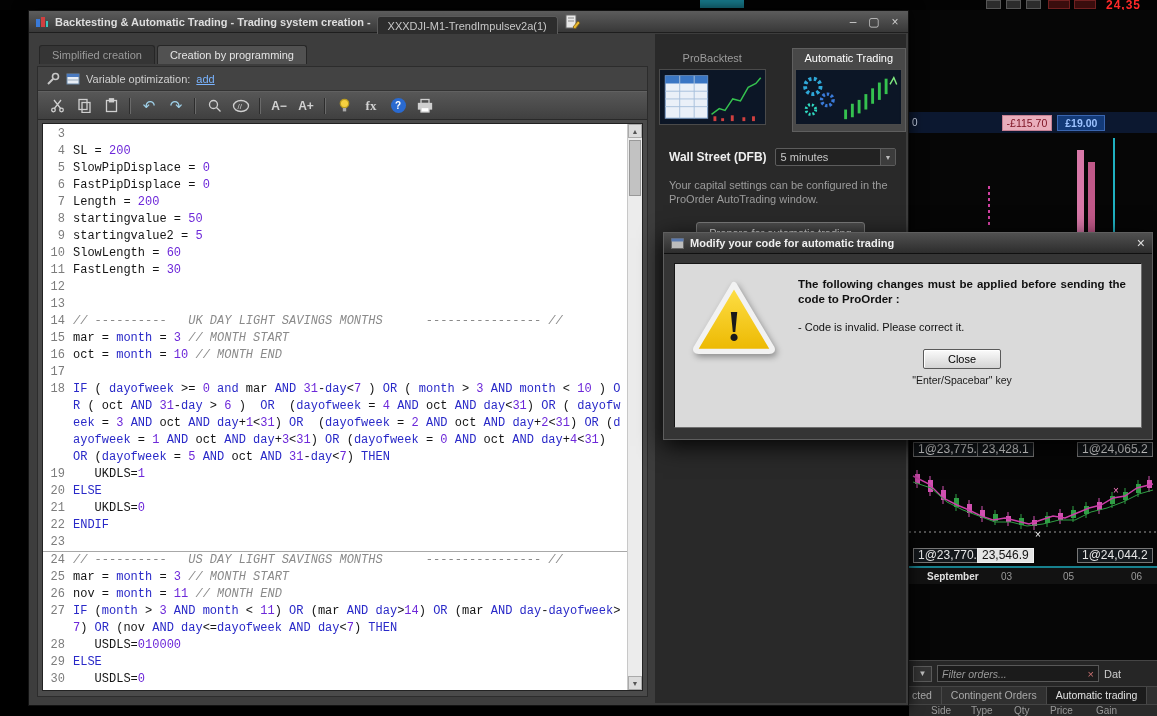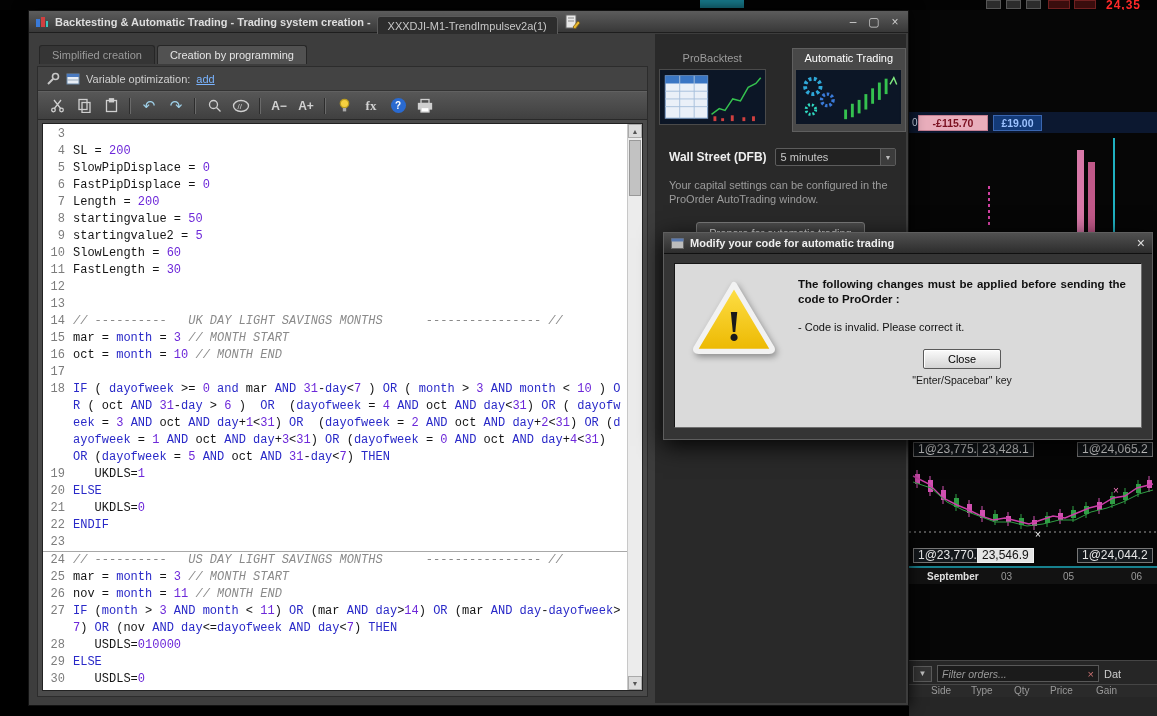--- a/index.html
+++ b/index.html
@@ -11,21 +11,21 @@
   #top-strip{left:0;top:0;width:1157px;height:10px;background:#030303;overflow:hidden;z-index:3}
   .teal-chip{position:absolute;left:700px;top:0;width:44px;height:8px;background:#177a8c}
   .mini-icon{position:absolute;top:0;width:15px;height:9px;background:#2c2c2c;border:1px solid #555}
   .mini-red{position:absolute;top:0;width:22px;height:9px;background:#3a0d0d;border:1px solid #702020}
   .ticker{position:absolute;left:1106px;top:-2px;color:#ff2a2a;font-weight:bold;font-size:12px;letter-spacing:1px}
 
   
   #chart-area{left:909px;top:10px;width:248px;height:706px;background:#060606;z-index:1}
   .pl-band{position:absolute;left:0;top:102px;width:100%;height:21px;background:#0c1830;display:flex;align-items:center}
   .pl-zero{color:#cfd8ea;font-size:10px;margin-left:3px}
-  .pl-neg{background:#e9aebc;color:#7a1020;border:1px solid #c57f92;font-size:10.5px;font-weight:bold;padding:1px 14px;white-space:nowrap}
+  .pl-neg{margin-left:84px;background:#e9aebc;color:#7a1020;border:1px solid #c57f92;font-size:10.5px;font-weight:normal;padding:1px 4px;white-space:nowrap}
   .pl-pos{margin-left:5px;background:#133a78;color:#9cc2ff;border:1px solid #3a66b0;font-size:10.5px;font-weight:bold;padding:1px 7px;white-space:nowrap}
   .vline-teal{position:absolute;left:204px;top:128px;width:2px;height:108px;background:#1fb0c0}
   .bar-pink1{position:absolute;left:168px;top:140px;width:7px;height:86px;background:#d878a8}
   .bar-pink2{position:absolute;left:179px;top:152px;width:7px;height:74px;background:#c05888}
   .dash-magenta{position:absolute;left:79px;top:176px;width:2px;height:42px;
     background:repeating-linear-gradient(#d040a0 0 3px,transparent 3px 6px)}
   #candles-svg{position:absolute;left:0;top:448px;width:248px;height:88px}
   .price-row{position:absolute;left:0;width:100%;height:15px}
   .price-label{position:absolute;font-size:12px;line-height:13px;padding:0 4px;border:1px solid #777;
     background:#14181c;color:#e6e6e6;white-space:nowrap}
@@ -238,20 +238,25 @@
     <div class="filter-row">
       <div class="drop-box">
         <span>▼</span>
       </div>
       <div class="filter-input">
         <span>Filter orders...</span>
         <span class="filter-x">×</span>
       </div>
       <span class="corner-lbl">Dat</span>
     </div>
+    <div class="otabs">
+      <div class="otab clipped">cted</div>
+      <div class="otab">Contingent Orders</div>
+      <div class="otab active">Automatic trading</div>
+    </div>
     <div class="ohead">
       <span class="c0">Side</span>
       <span class="c1">Type</span>
       <span class="c2">Qty</span>
       <span class="c3">Price</span>
       <span class="c4">Gain</span>
     </div>
   </div>
 </div>
 

